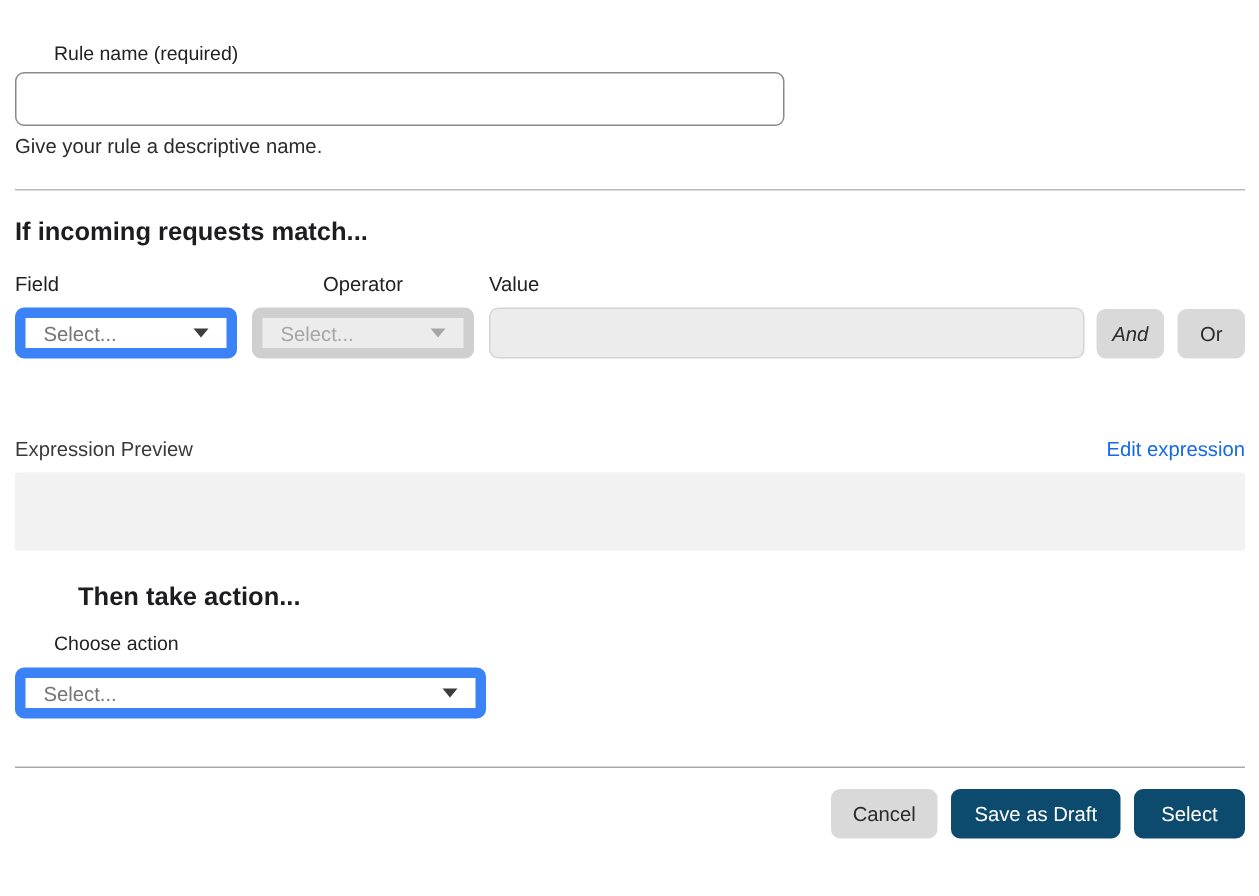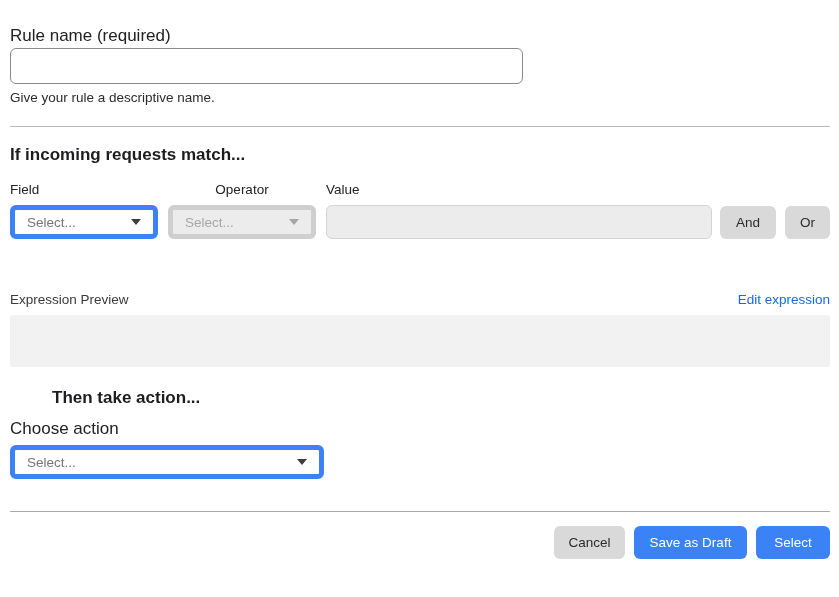--- a/index.html
+++ b/index.html
@@ -17,21 +17,21 @@
   .badge {
     display:inline-flex; align-items:center; gap:7px;
     background:#eeeefb; color:#4242ca;
     font-size:13px; line-height:24px; height:24px;
     padding:0 12px 0 9px; border-radius:12px;
     text-decoration:none; cursor:pointer;
   }
   .badge svg { display:block; }
 
   
-  .field-label { display:block; font-size:17px; line-height:18px; color:#222; margin-top:17px; }
+  .field-label { display:block; font-size:13px; line-height:18px; color:#222; margin-top:17px;margin-left:26px; }
   .text-input {
     display:block; margin-top:3px;
     width:513px; height:36px;
     border:1px solid #8a8a8a; border-radius:6px;
     font-family:inherit; font-size:13.5px; color:#222;
     padding:0 10px; outline:none; background:#fff;
   }
   .helper { font-size:13.5px; line-height:18px; color:#2b2b2b; margin-top:5px; }
 
   .divider { border:none; border-top:1px solid #b9b9b9; margin-top:19px; }
@@ -41,21 +41,21 @@
 
   
   .labels-row { display:flex; margin-top:16px; font-size:13.5px; line-height:18px; color:#222; }
   .labels-row .col1 { width:148px; margin-right:10px; }
   .labels-row .col2 { width:148px; margin-right:10px;text-align:center; }
   .labels-row .col3 { flex:1; }
   .labels-row .spacer { width:129px; }
 
   .controls-row { display:flex; align-items:center; margin-top:6px; }
   .select {
-    height:34px; border:5px solid #3b82f6; border-radius:6px; background:#fff;
+    height:34px; border:7px solid #3b82f6; border-radius:6px; background:#fff;
     display:flex; align-items:center; justify-content:space-between;
     padding:0 12px; cursor:pointer;
   }
   .select .select-text { font-size:13.5px; color:#757575; }
   .caret {
     width:0; height:0;
     border-left:5px solid transparent; border-right:5px solid transparent;
     border-top:6px solid #3d3d3d;
   }
   .select.disabled { background:#ececec; border-color:#cfcfcf; cursor:default; }
@@ -67,38 +67,38 @@
   .value-input {
     flex:1; height:34px; margin-top:0;
     background:#ececec; border:1px solid #d4d4d4; width:auto;
   }
   .btn {
     height:33px; border:none; border-radius:6px;
     font-family:inherit; font-size:13.5px; cursor:pointer;
     display:inline-flex; align-items:center; justify-content:center;
   }
   .btn.neutral { background:#d9d9d9; color:#2b2b2b; }
-  .and-btn { width:56px; margin-left:8px; }
+  .and-btn { width:45px; margin-left:8px;font-style:italic; }
   .or-btn  { width:45px; margin-left:9px; }
 
   
   .preview-header { display:flex; justify-content:space-between; align-items:center; margin-top:52px; }
   .preview-label { font-size:13.5px; line-height:18px; color:#3a3a3a; }
   .edit-link { font-size:13.5px; line-height:18px; color:#1569e8; text-decoration:none; cursor:pointer; }
   .preview-box { margin-top:6px; height:52px; background:#f2f2f2; border-radius:2px; }
 
   
   .action-heading { margin-top:21px;margin-left:42px; }
   .choose-label { margin-top:12px; }
   .action-select { width:314px; margin-top:7px; }
 
   
   .footer-row { display:flex; justify-content:flex-end; align-items:flex-start; margin-top:14px; }
   .cancel-btn { width:71px; background:#d6d6d6; }
-  .btn.primary { background:#3b82f6; color:#ffffff; }
+  .btn.primary { background:#0c4a6e; color:#ffffff; }
   .save-draft-btn { width:113px; margin-left:9px; }
   .deploy-btn { width:74px; margin-left:9px; }
 </style>
 </head>
 <body>
 
 <div class="page">
 
 
   <label class="field-label">Rule name (required)</label>

